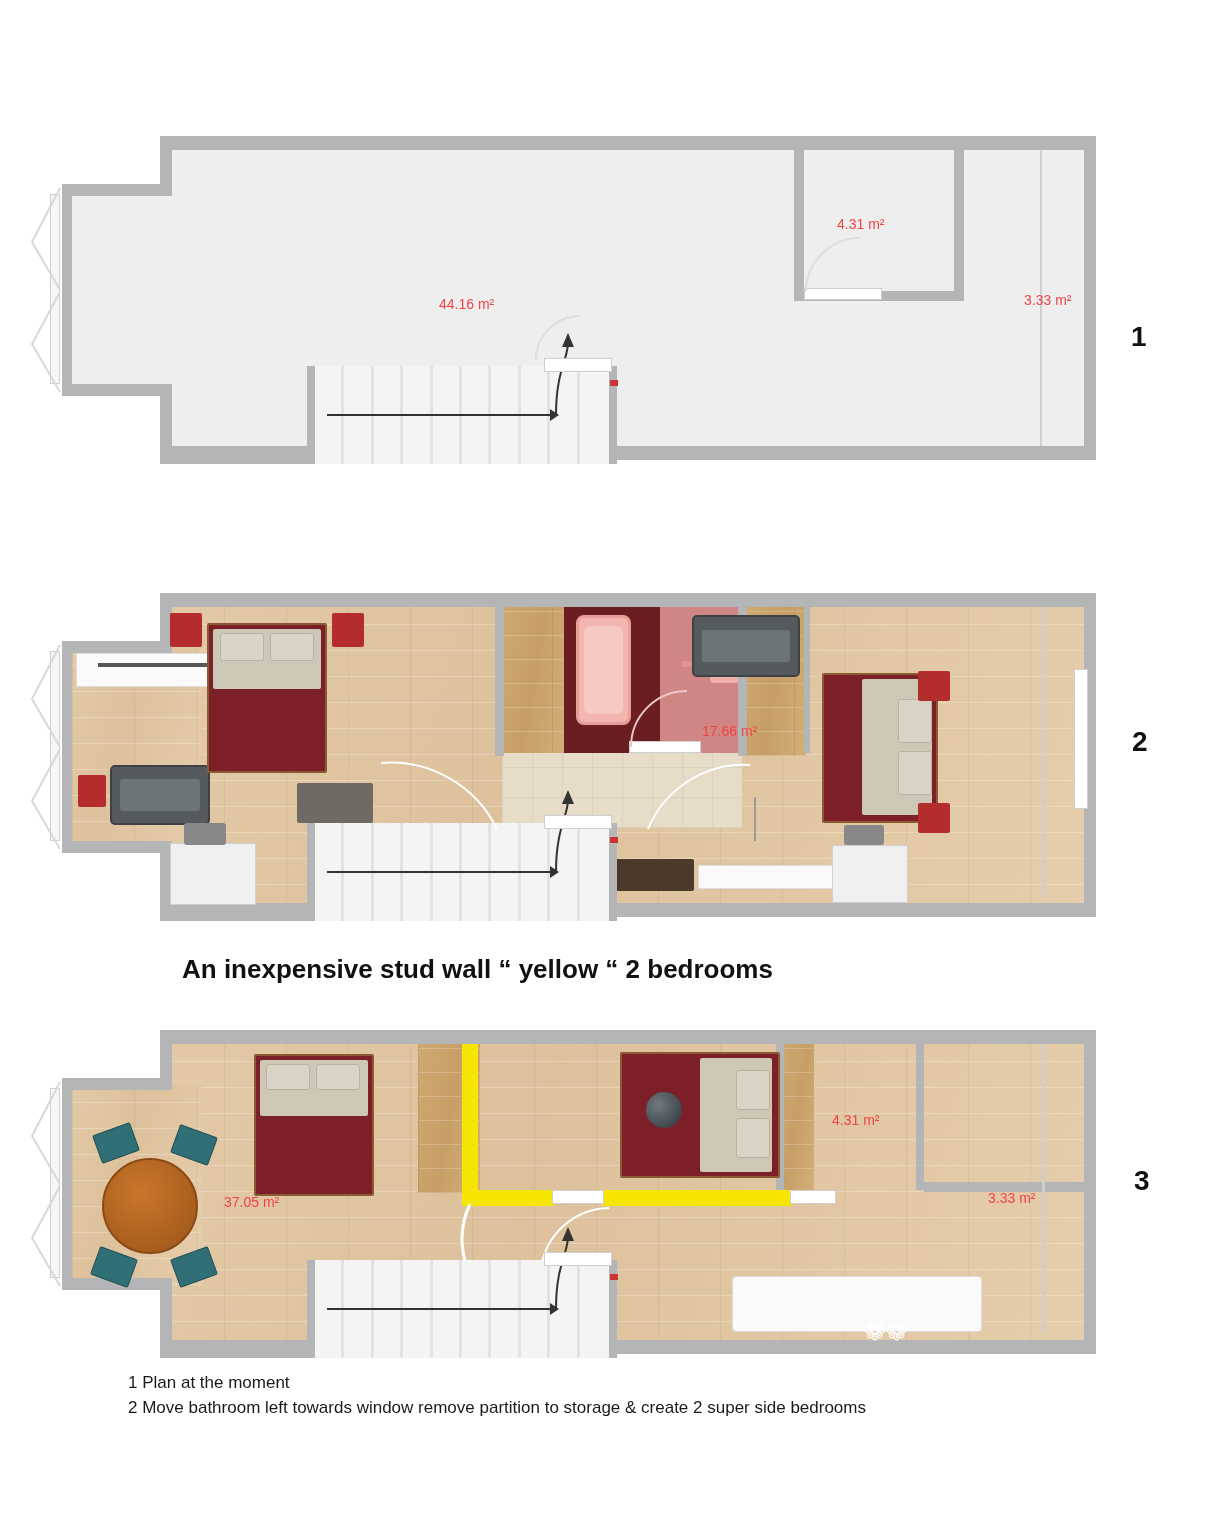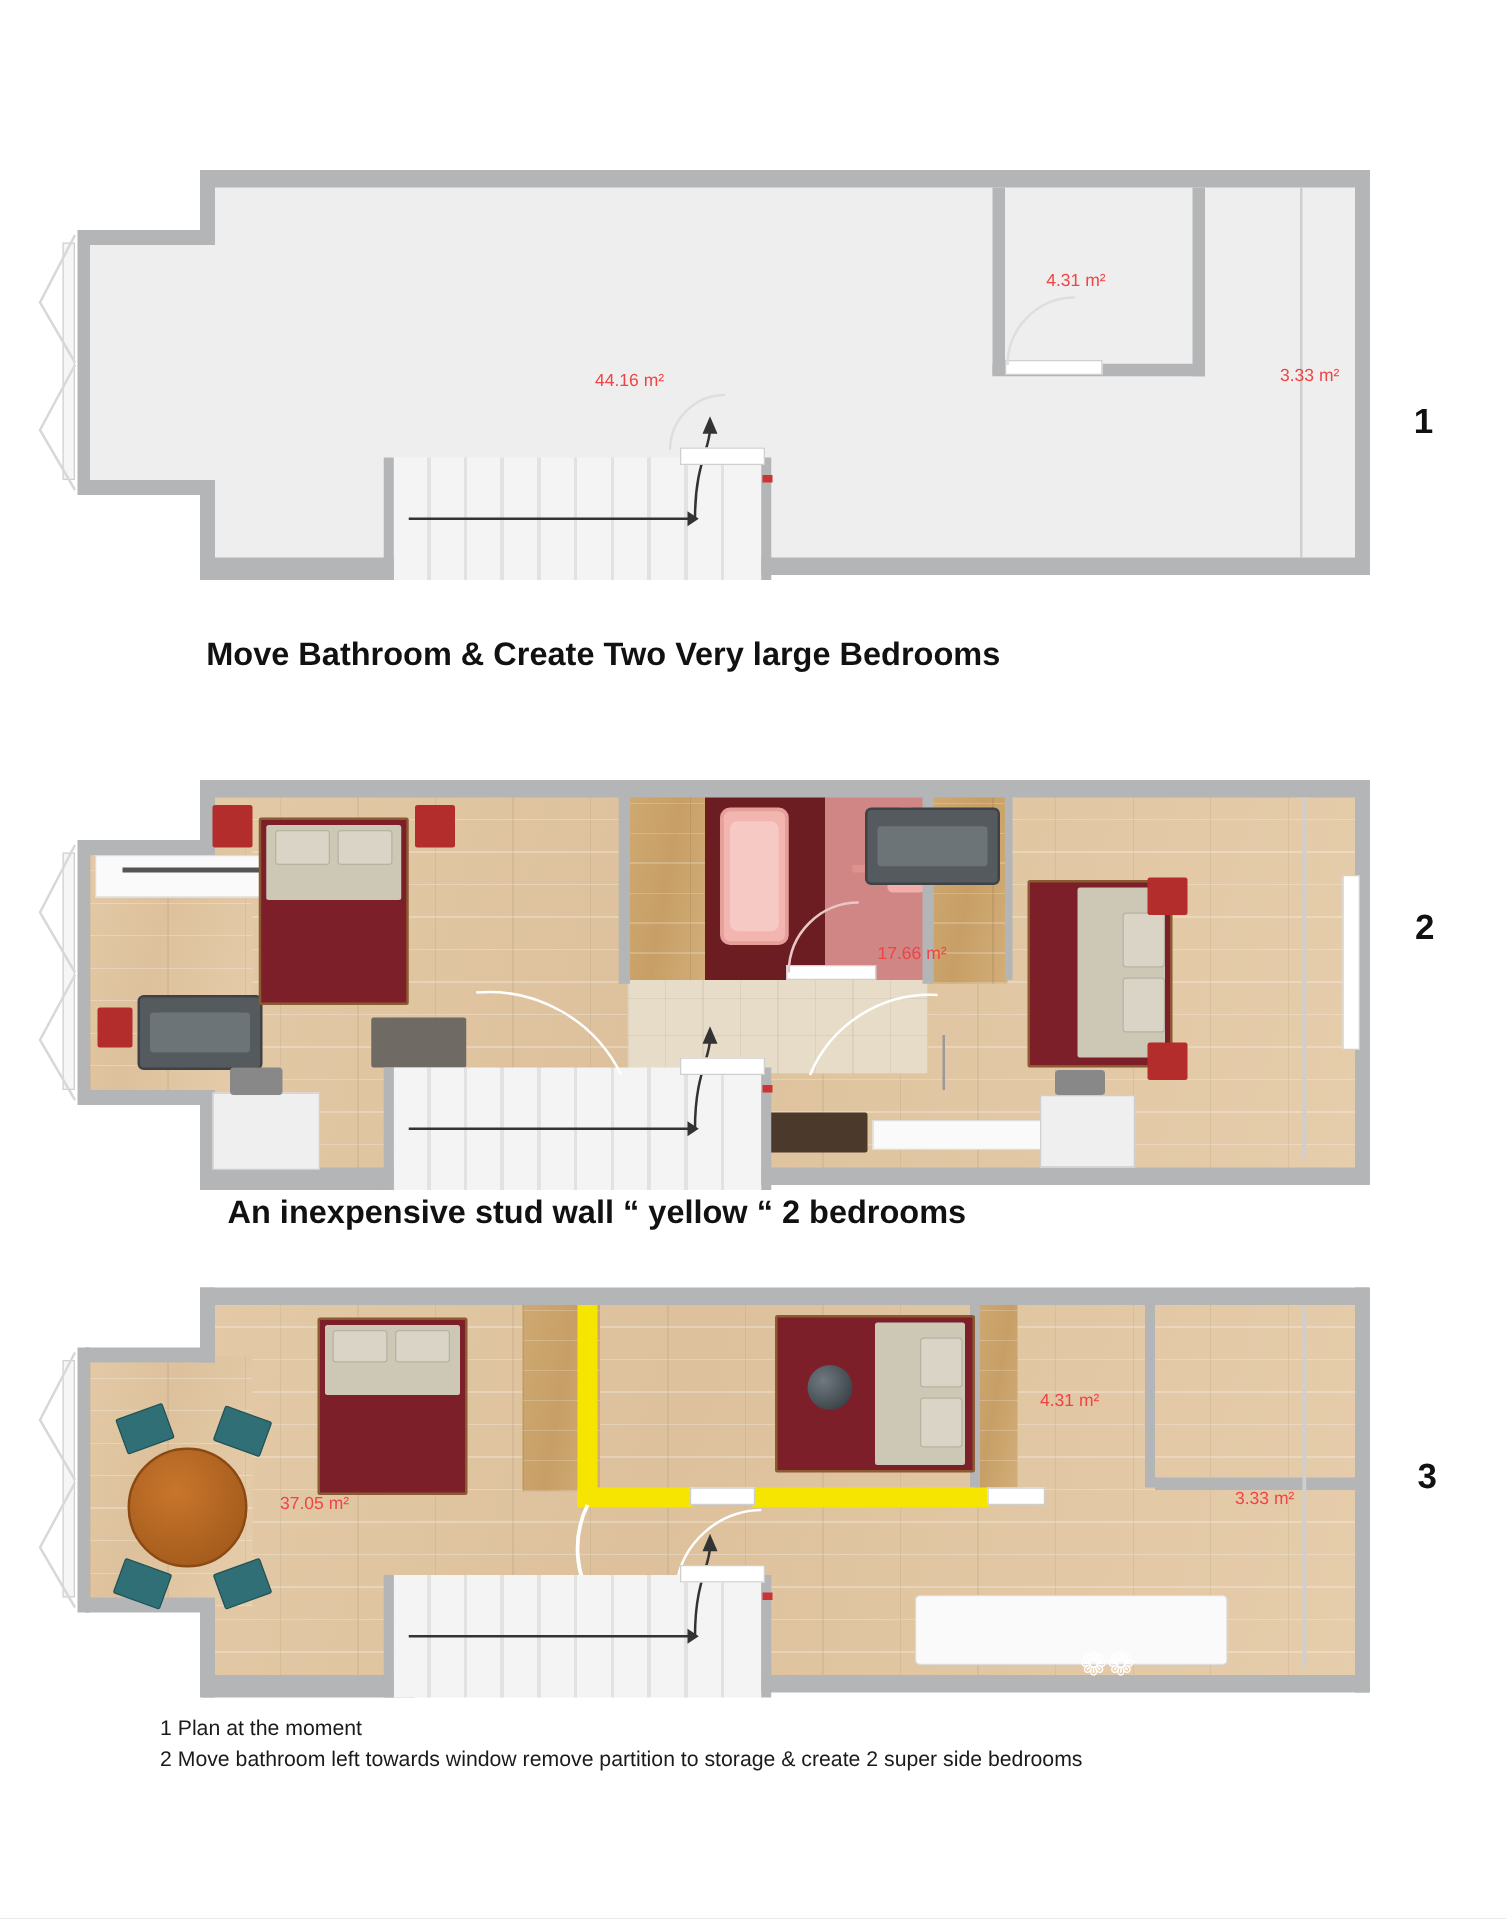--- a/index.html
+++ b/index.html
@@ -340,29 +340,28 @@
       <svg style="position:absolute; left:500px; top:195px;" width="60" height="90">
         <path d="M24 84 C 24 40, 36 28, 36 12" fill="none" stroke="#333" stroke-width="2"></path>
         <path d="M30 16 L36 2 L42 16 Z" fill="#333"></path>
       </svg>
       <div class="win-white" style="left:512px; top:222px; width:68px; height:14px;"></div>
       <div class="tv-dot" style="left:578px; top:244px;"></div>
       <svg style="position:absolute; left:500px; top:178px;" width="60" height="50">
         <path d="M4 46 A 44 44 0 0 1 48 2" fill="none" stroke="#dedede" stroke-width="2"></path>
       </svg>
 
-      <div class="area-label" style="left:407px; top:160px;margin-left:37px;">44.16 m²</div>
+      <div class="area-label" style="left:407px; top:160px;">44.16 m²</div>
       <div class="area-label" style="left:805px; top:80px;">4.31 m²</div>
       <div class="area-label" style="left:992px; top:156px;">3.33 m²</div>
     </div>
     <div class="plan-number" id="num1">1</div>
 
-    <div class="title-2">Move Bathroom &amp; Create Two Very large Bedrooms</div>
-
-    <div class="plan" id="plan2" style="left:22px; top:616px; width:1070px; height:330px;">
+
+    <div class="plan" id="plan2" style="left:22px; top:585px; width:1070px; height:330px;">
 
       <div class="room wood-light" style="left:130px; top:8px; width:930px; height:310px;"></div>
       <div class="room wood-light" style="left:40px; top:55px; width:130px; height:200px;"></div>
       <div class="room wood-mid" style="left:470px; top:8px; width:62px; height:155px;"></div>
       <div class="room wood-mid" style="left:712px; top:8px; width:62px; height:155px;"></div>
       <div class="room tile-beige" style="left:470px; top:160px; width:240px; height:75px;"></div>
 
       <div class="bathroom-room" style="left:532px; top:8px; width:180px; height:152px;">
         <div class="bath-tub" style="left:12px; top:14px; width:55px; height:110px;"></div>
         <div class="toilet" style="left:148px; top:14px; width:26px; height:34px;"></div>

